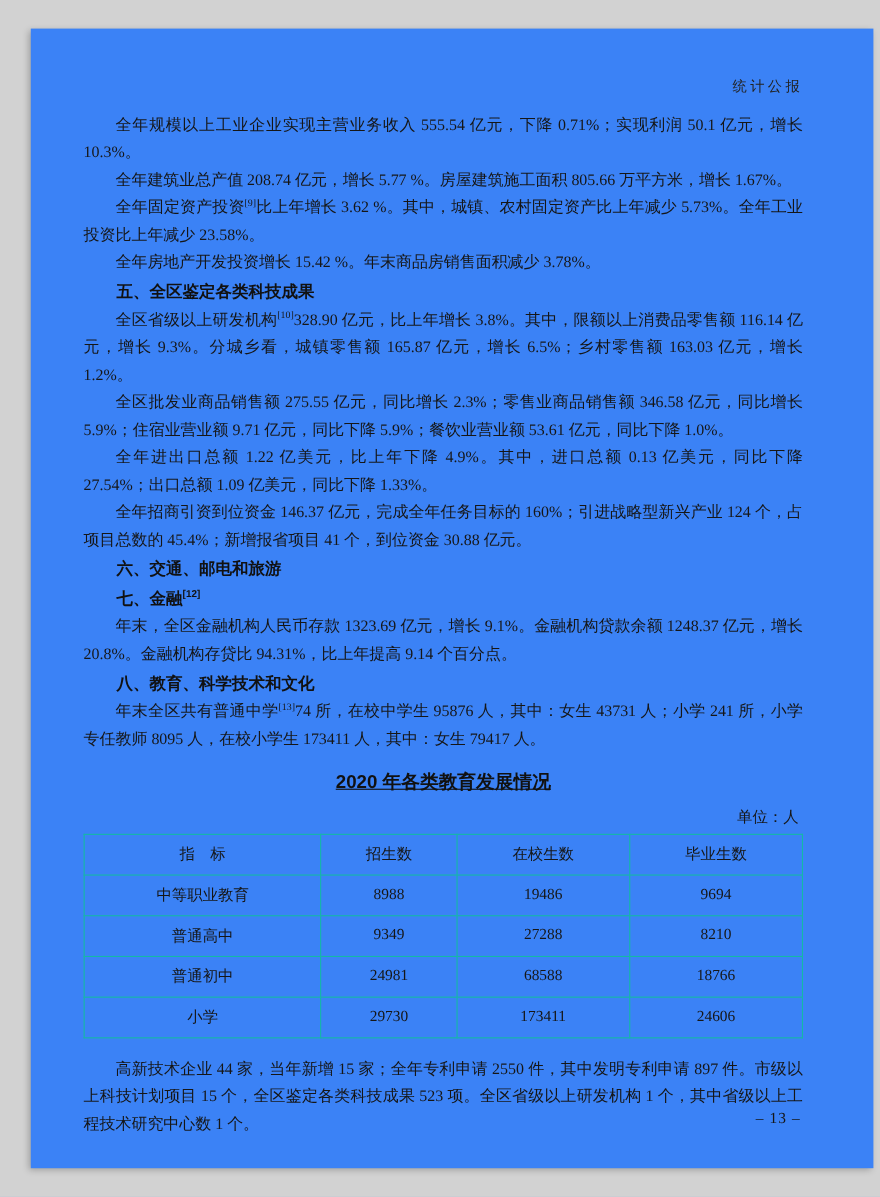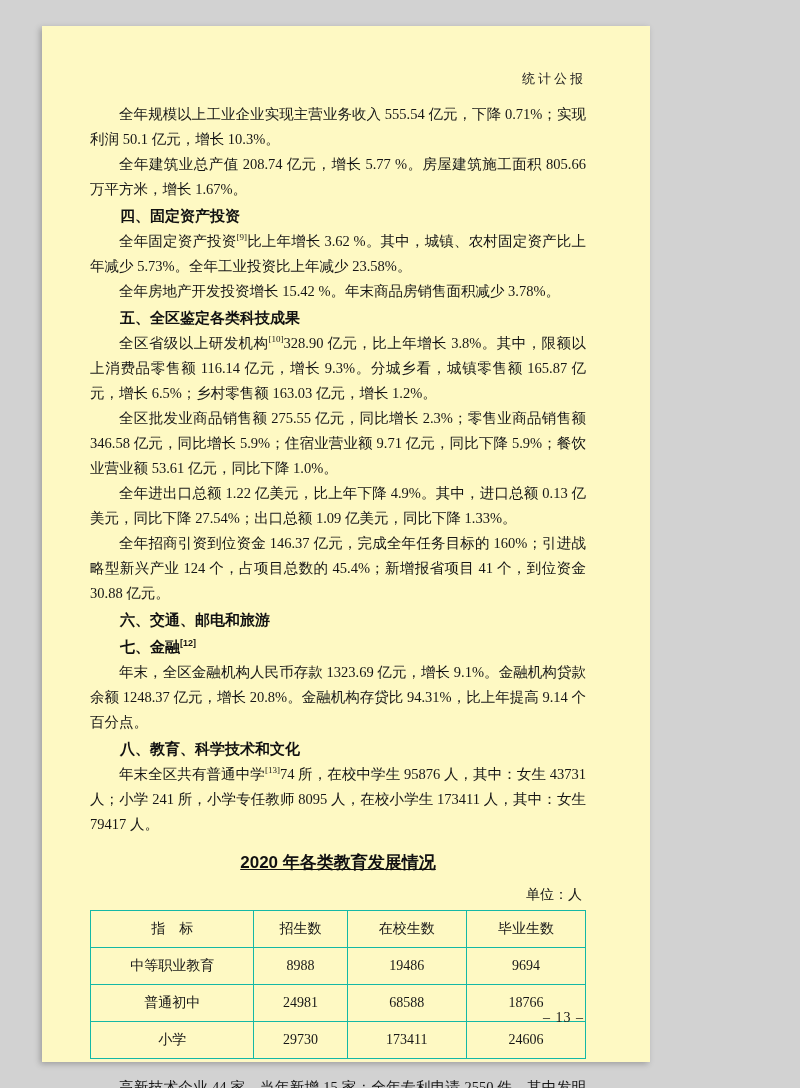--- a/index.html
+++ b/index.html
@@ -6,25 +6,25 @@
     margin: 0;
     padding: 0;
     width: 800px;
     height: 1088px;
     background: #d2d2d2;
     font-family: "Liberation Serif", "DejaVu Serif", serif;
     overflow: hidden;
   }
   .sheet {
     position: absolute;
-    left: 42px;
+    left: 28px;
     top: 26px;
-    width: 608px;
+    width: 766px;
     height: 1036px;
-    background: #fef9c3;
+    background: #3b82f6;
     box-shadow: -2px 2px 6px rgba(0,0,0,0.25);
   }
   .content {
     position: relative;
     height: 100%;
     padding: 44px 64px 0 48px;
     box-sizing: border-box;
     color: #1b1b1b;
   }
   .doc-header {
@@ -106,21 +106,20 @@
 <body>
 
 <div class="sheet">
   <div class="content">
 
     <p class="doc-header">统计公报</p>
 
     <div id="blocks-before">
         <p class="paragraph"><span>全年规模以上工业企业实现主营业务收入 555.54 亿元，下降 0.71%；实现利润 50.1 亿元，增长 10.3%。</span></p>
         <p class="paragraph"><span>全年建筑业总产值 208.74 亿元，增长 5.77 %。房屋建筑施工面积 805.66 万平方米，增长 1.67%。</span></p>
-        <h3 class="heading"><span>四、固定资产投资</span></h3>
         <p class="paragraph"><span>全年固定资产投资</span><span class="sup">[9]</span><span>比上年增长 3.62 %。其中，城镇、农村固定资产比上年减少 5.73%。全年工业投资比上年减少 23.58%。</span></p>
         <p class="paragraph"><span>全年房地产开发投资增长 15.42 %。年末商品房销售面积减少 3.78%。</span></p>
         <h3 class="heading"><span>五、全区鉴定各类科技成果</span></h3>
         <p class="paragraph"><span>全区省级以上研发机构</span><span class="sup">[10]</span><span>328.90 亿元，比上年增长 3.8%。其中，限额以上消费品零售额 116.14 亿元，增长 9.3%。分城乡看，城镇零售额 165.87 亿元，增长 6.5%；乡村零售额 163.03 亿元，增长 1.2%。</span></p>
         <p class="paragraph"><span>全区批发业商品销售额 275.55 亿元，同比增长 2.3%；零售业商品销售额 346.58 亿元，同比增长 5.9%；住宿业营业额 9.71 亿元，同比下降 5.9%；餐饮业营业额 53.61 亿元，同比下降 1.0%。</span></p>
         <p class="paragraph"><span>全年进出口总额 1.22 亿美元，比上年下降 4.9%。其中，进口总额 0.13 亿美元，同比下降 27.54%；出口总额 1.09 亿美元，同比下降 1.33%。</span></p>
         <p class="paragraph"><span>全年招商引资到位资金 146.37 亿元，完成全年任务目标的 160%；引进战略型新兴产业 124 个，占项目总数的 45.4%；新增报省项目 41 个，到位资金 30.88 亿元。</span></p>
         <h3 class="heading"><span>六、交通、邮电和旅游</span></h3>
         <h3 class="heading"><span>七、金融</span><span class="sup">[12]</span></h3>
         <p class="paragraph"><span>年末，全区金融机构人民币存款 1323.69 亿元，增长 9.1%。金融机构贷款余额 1248.37 亿元，增长 20.8%。金融机构存贷比 94.31%，比上年提高 9.14 个百分点。</span></p>
@@ -141,20 +140,26 @@
             </tr>
         </thead>
         <tbody id="table-body">
             <tr>
               <td>中等职业教育</td>
               <td>8988</td>
               <td>19486</td>
               <td>9694</td>
             </tr>
             <tr>
+              <td>普通高中</td>
+              <td>9349</td>
+              <td>27288</td>
+              <td>8210</td>
+            </tr>
+            <tr>
               <td>普通初中</td>
               <td>24981</td>
               <td>68588</td>
               <td>18766</td>
             </tr>
             <tr>
               <td>小学</td>
               <td>29730</td>
               <td>173411</td>
               <td>24606</td>

